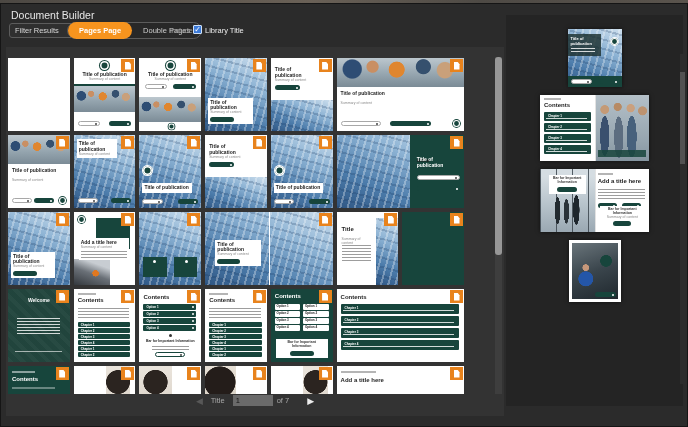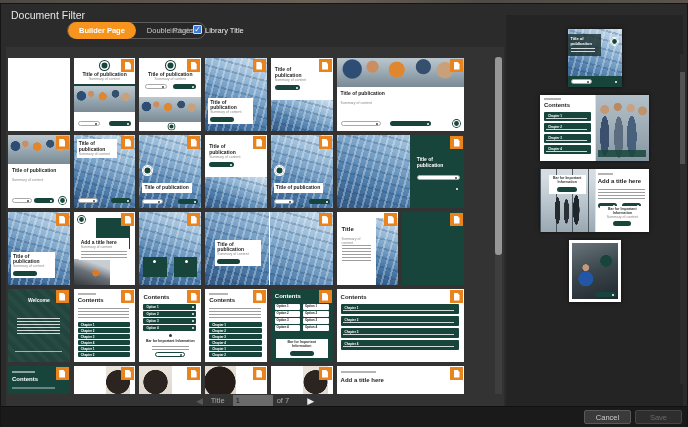--- a/index.html
+++ b/index.html
@@ -134,25 +134,29 @@
     radial-gradient(ellipse 15% 52% at 68% 63%,#47617c 0 60%,transparent 61%),
     linear-gradient(180deg,#b4c0c8 0%,#96a5af 70%,#8595a0 100%);}
   .darkoverlay{position:absolute;background:rgba(28,48,46,.82);z-index:2;}
 </style>
 </head>
 <body>
 
 <div id="desktop-sliver"></div>
 
 <div id="dialog">
-  <div id="title-bar">Document Filter</div>
-
+  <div id="title-bar">Document Builder</div>
+
+  <div id="filter-btn">
+    <span>Filter Results</span>
+    <span id="filter-caret">▼</span>
+  </div>
 
   <div id="seg">
-    <div class="seg-btn active">Builder Page</div>
+    <div class="seg-btn active">Pages Page</div>
     <div class="seg-btn">Double Pages</div>
   </div>
 
   <div id="include-label">Include:</div>
   <div id="library-checkbox">✓</div>
   <div id="library-label">Library Title</div>
 
   <div id="main-panel">
     <div id="grid">
         <div class="cell"></div>
@@ -548,17 +552,13 @@
       </div>
       <div class="sb-item sb-office-photo">
         <div class="ph office" style="inset:0"></div>
         <div class="pt" style="right:2px;bottom:2px;width:45%"></div>
       </div>
     </div>
   <div id="sidebar-scrollbar">
     <div id="sidebar-scroll-thumb"></div>
   </div>
 
-  <div id="footer">
-    <div id="cancel-btn" class="f-btn">Cancel</div>
-    <div id="save-btn" class="f-btn">Save</div>
-  </div>
 </div>
 
 </body></html>

